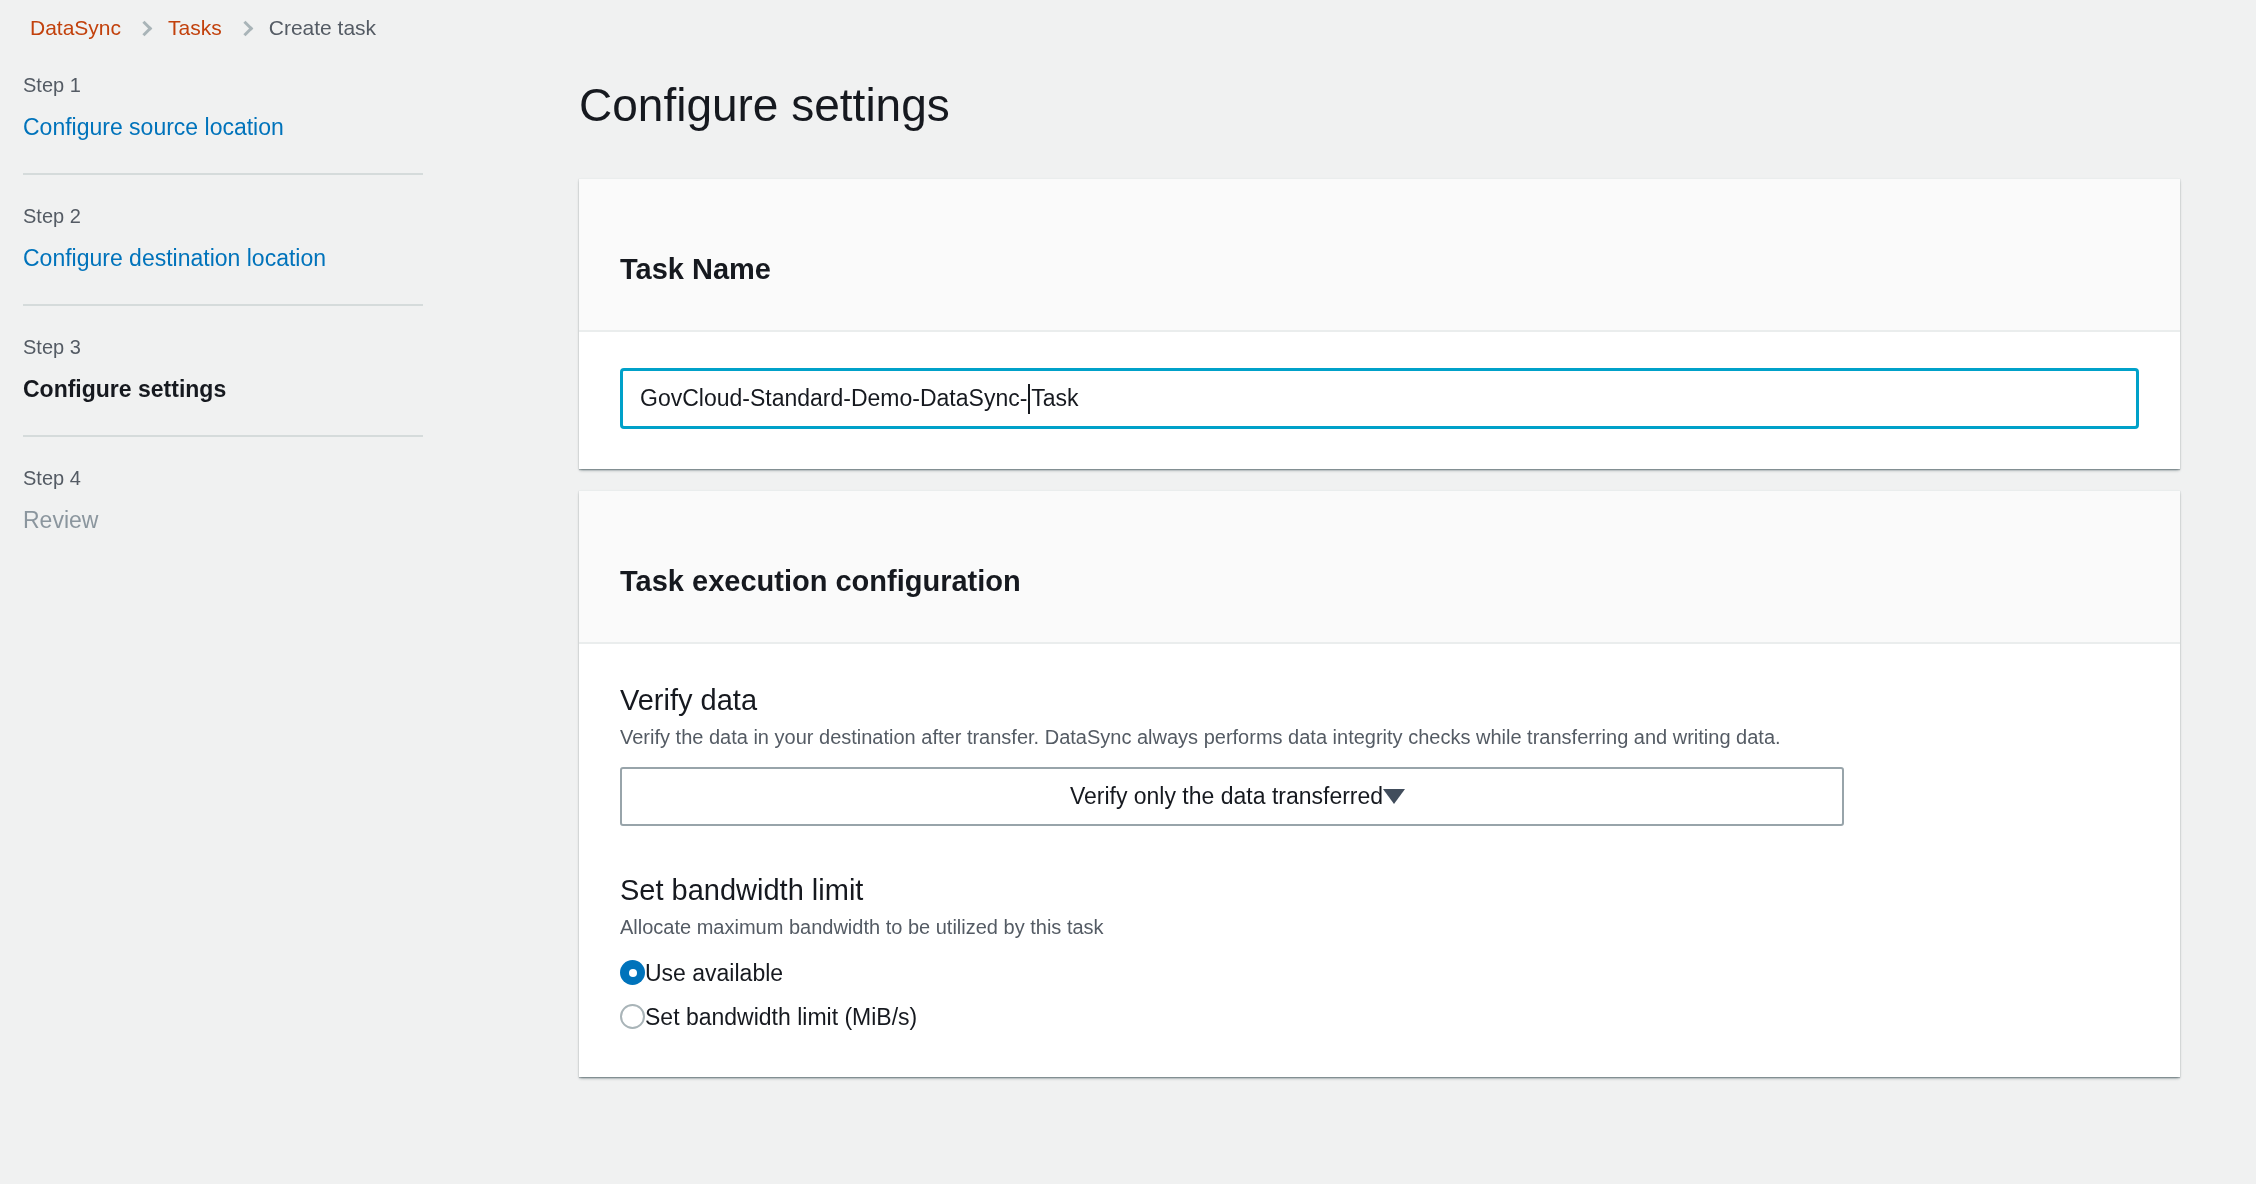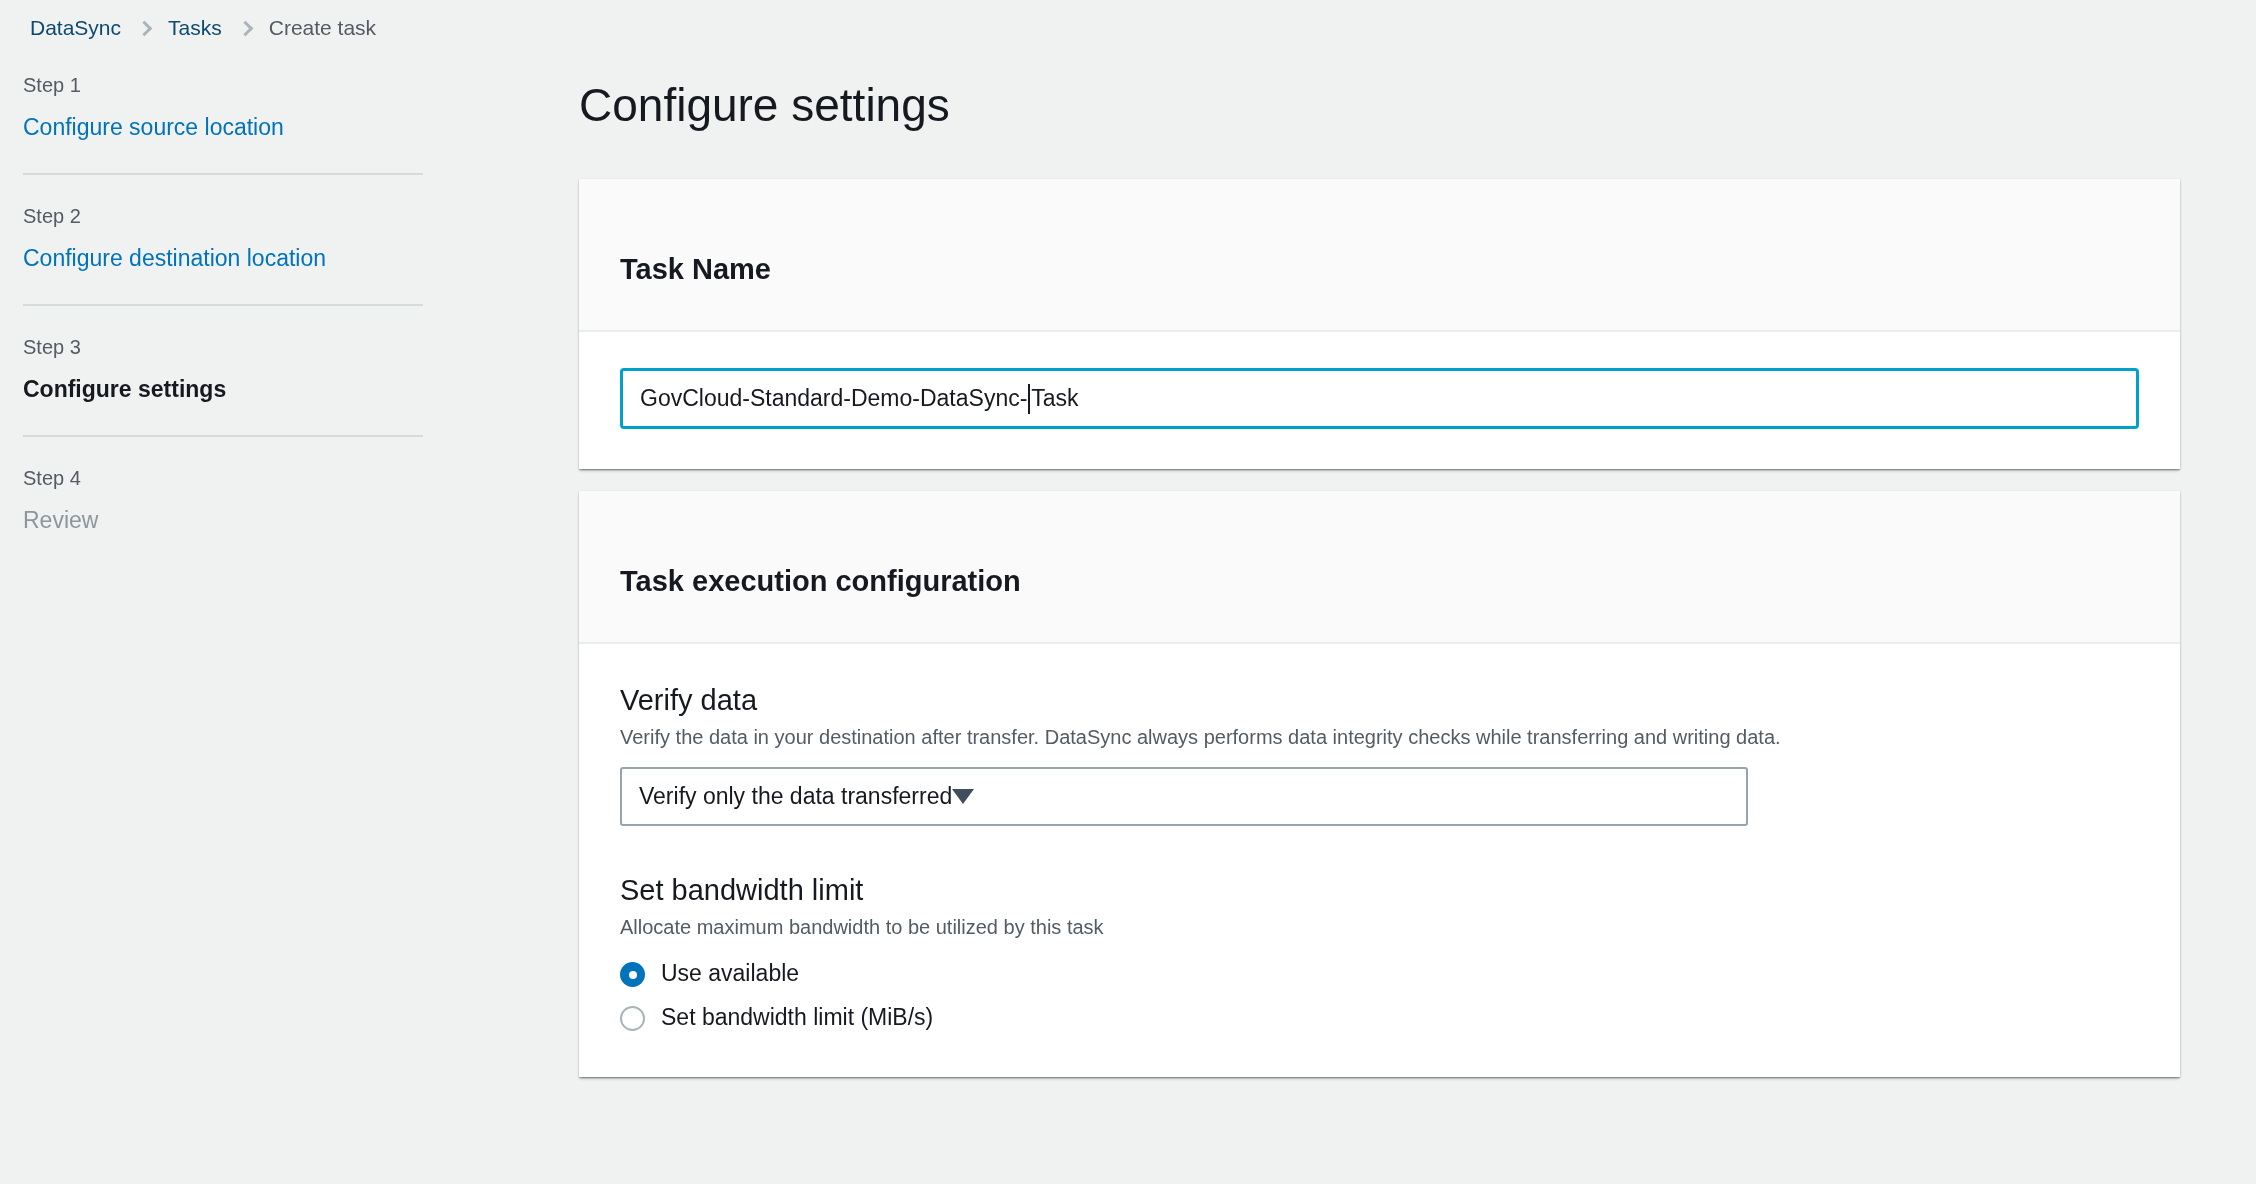--- a/index.html
+++ b/index.html
@@ -12,21 +12,21 @@
   }
 
   
   .breadcrumb {
     display: flex;
     align-items: center;
     gap: 16px;
     padding: 16px 0 0 30px;
     font-size: 21px;
   }
-  .crumb-link { color: #0c4a6e; text-decoration: none; cursor: pointer; }
+  .crumb-link { color: #c2410c; text-decoration: none; cursor: pointer; }
   .crumb-current { color: #545b64; }
   .chevron-sep {
     width: 11px; height: 11px;
     border-top: 3px solid #a9b4b8;
     border-right: 3px solid #a9b4b8;
     transform: rotate(45deg);
     margin: 0 2px;
   }
 
   
@@ -84,45 +84,44 @@
     flex-shrink: 0;
   }
 
   
   .card-body-2 { padding: 40px 41px 46px 41px; }
   .field-label { font-size: 29px; color: #16191f; }
   .field-desc { font-size: 20px; color: #545b64; margin-top: 9px; }
 
   .select {
     margin-top: 18px;
-    width: 1128px;
+    width: 1224px;
     height: 59px;
     border: 2px solid #98a4aa;
     border-radius: 3px;
     background: #ffffff;
     display: flex;
     align-items: center;
-    justify-content: flex-start;
+    justify-content: center;
     padding: 0 6px 0 17px;
     font-size: 23px;
     color: #16191f;
     cursor: pointer;
   }
   .select-caret {
     width: 0; height: 0;
     border-left: 11px solid transparent;
     border-right: 11px solid transparent;
     border-top: 15px solid #414d5c;
   }
 
   .bandwidth-group { margin-top: 48px; }
   .radio-row {
     display: flex;
-    align-items: flex-end;
-    gap: 16px;
+    align-items: flex-start;
     margin-top: 21px;
     cursor: pointer;
     width: fit-content;
   }
   .radio-row.second { margin-top: 17px; }
   .radio {
     width: 25px; height: 25px;
     border-radius: 50%;
     flex-shrink: 0;
     display: flex; align-items: center; justify-content: center;

